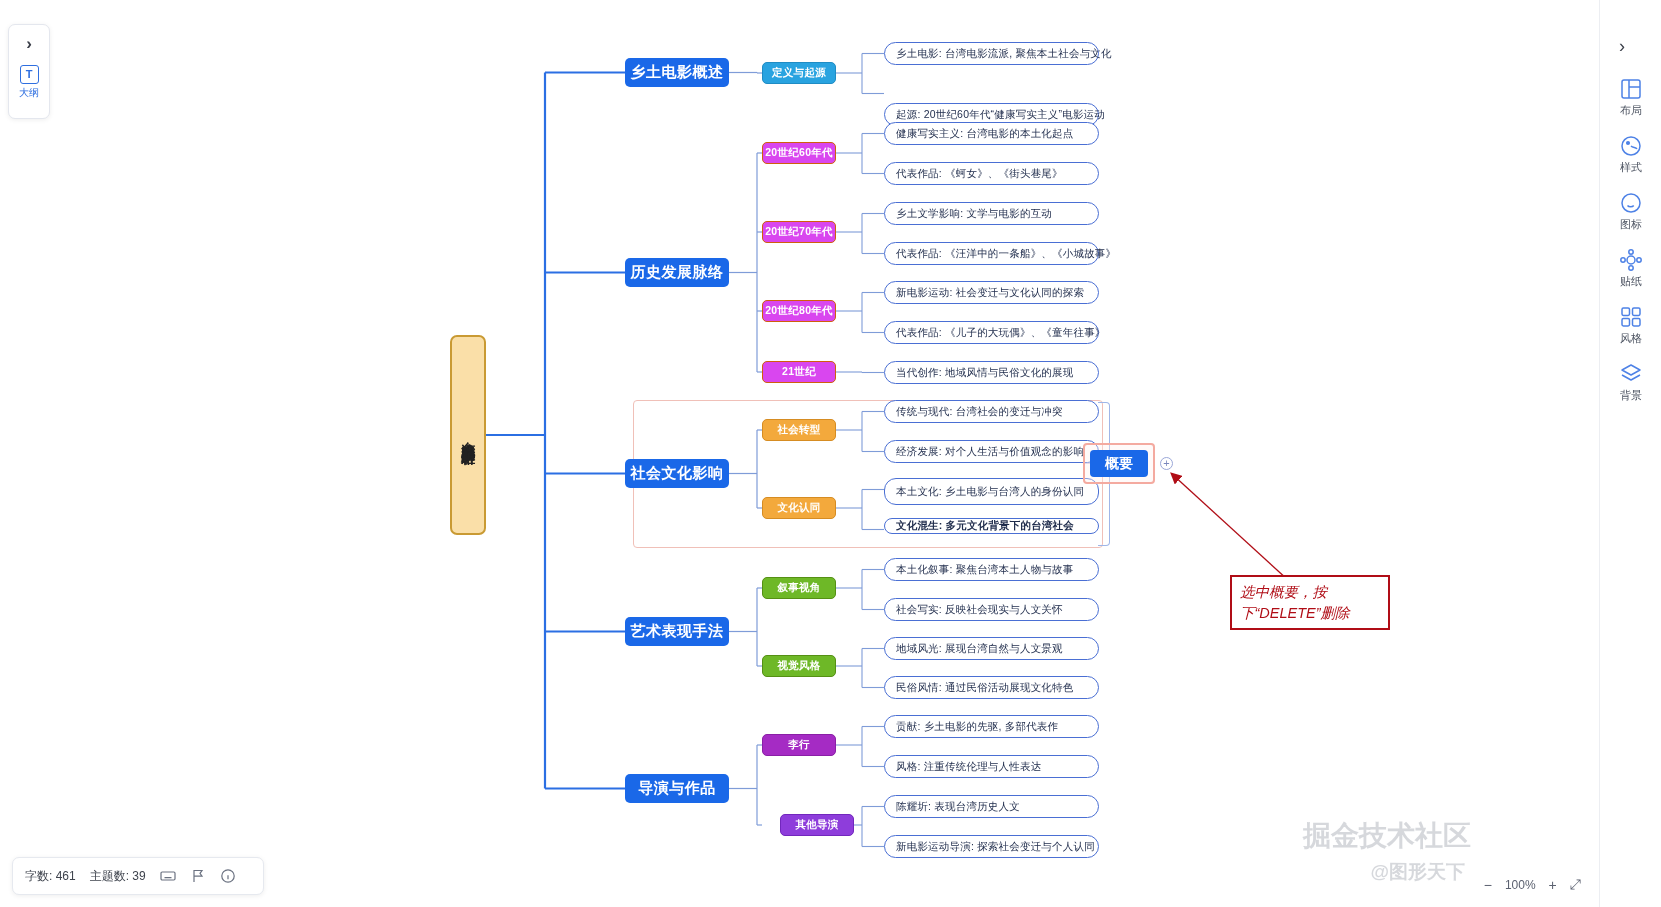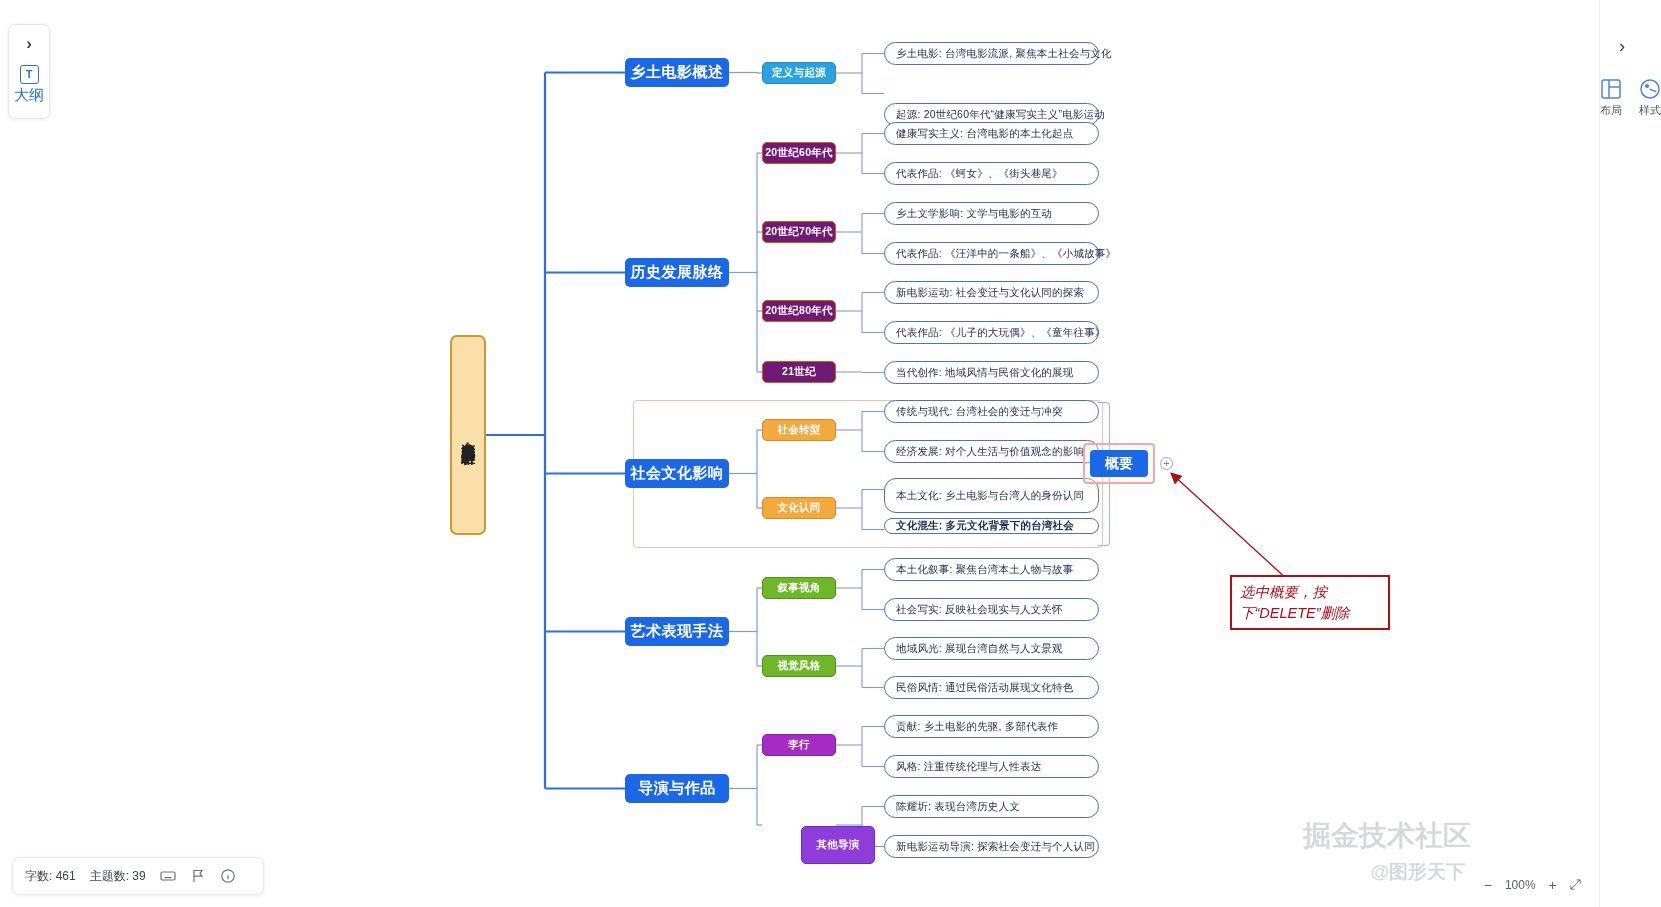--- a/index.html
+++ b/index.html
@@ -32,21 +32,21 @@
     height:29px; padding:0 13px; border-radius:5px;
     background:#1a68e8; color:#fff; font-size:15px; font-weight:700; letter-spacing:.5px;
   }
 
   
   .l2 {
     height:22px; min-width:74px; padding:0 3px; border-radius:5px;
     color:#fff; font-size:10.5px; font-weight:700; letter-spacing:.3px;
   }
   .l2.cyan   { background:#29a3e0; border:1.4px solid #1f8cc4; }
-  .l2.orange { background:#701a75; border:1.4px solid #cf5f0c; }
+  .l2.orange { background:#d946ef; border:1.4px solid #cf5f0c; }
   .l2.amber  { background:#f3a93c; border:1.4px solid #d68c22; }
   .l2.green  { background:#6eb827; border:1.4px solid #559014; }
   .l2.purple { background:#a52bc4; border:1.4px solid #8a1fa6; }
   .l2.violet { background:#8e3ddb; border:1.4px solid #7227bd; }
 
   
   .l3 {
     height:23px; padding:0 11px; border-radius:12px;
     background:#ffffff; border:1.2px solid #4a6fd4;
     color:#1d2a4a; font-size:10.5px; font-weight:400; letter-spacing:.2px;
@@ -94,30 +94,30 @@
     position:absolute; left:8px; top:24px; width:42px; height:95px;
     background:#fff; border:1px solid #e4e7ee; border-radius:7px;
     box-shadow:0 1px 5px rgba(0,0,0,.07);
     display:flex; flex-direction:column; align-items:center; padding-top:8px; gap:10px;
   }
   .chev-btn { width:22px; height:22px; display:flex; align-items:center; justify-content:center;
               color:#3b3f49; font-size:17px; font-weight:600; cursor:pointer; }
   .outline-btn { display:flex; flex-direction:column; align-items:center; gap:2px; cursor:pointer; }
   .outline-ico { width:19px; height:19px; border:1.4px solid #2f6fe0; border-radius:3px;
                  color:#2f6fe0; font-size:11px; line-height:16px; text-align:center; font-weight:700; }
-  .outline-lbl { font-size:15px; color:#2f6fe0; }
+  .outline-lbl { font-size:10px; color:#2f6fe0; }
 
   
   .right-bar {
     position:absolute; right:0; top:0; width:62px; height:907px;
     background:#fff; border-left:1px solid #eceef2;
   }
   .rb-chev { position:absolute; left:19px; top:36px; font-size:18px; color:#3b3f49; cursor:pointer; }
   .rb-list { position:absolute; left:0; top:78px; width:62px;
-             display:flex; flex-direction:row; align-items:flex-start; gap:17px; }
+             display:flex; flex-direction:column; align-items:flex-start; gap:17px; }
   .rb-item { display:flex; flex-direction:column; align-items:center; gap:3px; cursor:pointer; width:62px; }
   .rb-ico { width:22px; height:22px; color:#4e82e6; }
   .rb-lbl { font-size:11px; color:#4b5260; }
 
   
   .status-bar {
     position:absolute; left:12px; bottom:12px; height:38px; width:252px;
     background:#fff; border:1px solid #e6e9ef; border-radius:7px;
     box-shadow:0 1px 5px rgba(0,0,0,.07);
     display:flex; align-items:center; padding:0 12px; gap:14px;
@@ -233,33 +233,33 @@
         <div class="node l2 cyan" style="left: 762px; top: 62px; width: 74px; height: 22px;">定义与起源</div>
         <div class="node l2 orange" style="left: 762px; top: 142px; width: 74px; height: 22px;">20世纪60年代</div>
         <div class="node l2 orange" style="left: 762px; top: 221px; width: 74px; height: 22px;">20世纪70年代</div>
         <div class="node l2 orange" style="left: 762px; top: 300px; width: 74px; height: 22px;">20世纪80年代</div>
         <div class="node l2 orange" style="left: 762px; top: 361px; width: 74px; height: 22px;">21世纪</div>
         <div class="node l2 amber" style="left: 762px; top: 419px; width: 74px; height: 22px;">社会转型</div>
         <div class="node l2 amber" style="left: 762px; top: 497px; width: 74px; height: 22px;">文化认同</div>
         <div class="node l2 green" style="left: 762px; top: 577px; width: 74px; height: 22px;">叙事视角</div>
         <div class="node l2 green" style="left: 762px; top: 655px; width: 74px; height: 22px;">视觉风格</div>
         <div class="node l2 purple" style="left: 762px; top: 734px; width: 74px; height: 22px;">李行</div>
-        <div class="node l2 violet" style="left: 801px; top: 814px; width: 74px; height: 38px; margin-top: 12px;">其他导演</div>
+        <div class="node l2 violet" style="left: 780px; top: 814px; width: 74px; height: 22px;">其他导演</div>
         <div class="node l3" style="left: 884px; top: 42px; width: 215px; height: 23px;">乡土电影: 台湾电影流派, 聚焦本土社会与文化</div>
         <div class="node l3" style="left: 884px; top: 82px; width: 215px; height: 23px; margin-top: 21px;">起源: 20世纪60年代“健康写实主义”电影运动</div>
         <div class="node l3" style="left: 884px; top: 122px; width: 215px; height: 23px;">健康写实主义: 台湾电影的本土化起点</div>
         <div class="node l3" style="left: 884px; top: 162px; width: 215px; height: 23px;">代表作品: 《蚵女》、《街头巷尾》</div>
         <div class="node l3" style="left: 884px; top: 202px; width: 215px; height: 23px;">乡土文学影响: 文学与电影的互动</div>
         <div class="node l3" style="left: 884px; top: 242px; width: 215px; height: 23px;">代表作品: 《汪洋中的一条船》、《小城故事》</div>
         <div class="node l3" style="left: 884px; top: 281px; width: 215px; height: 23px;">新电影运动: 社会变迁与文化认同的探索</div>
         <div class="node l3" style="left: 884px; top: 321px; width: 215px; height: 23px;">代表作品: 《儿子的大玩偶》、《童年往事》</div>
         <div class="node l3" style="left: 884px; top: 361px; width: 215px; height: 23px;">当代创作: 地域风情与民俗文化的展现</div>
         <div class="node l3" style="left: 884px; top: 400px; width: 215px; height: 23px;">传统与现代: 台湾社会的变迁与冲突</div>
         <div class="node l3" style="left: 884px; top: 440px; width: 215px; height: 23px;">经济发展: 对个人生活与价值观念的影响</div>
-        <div class="node l3" style="left: 884px; top: 478px; width: 215px; height: 35px;">本土文化: 乡土电影与台湾人的身份认同</div>
+        <div class="node l3" style="left: 884px; top: 478px; width: 215px; height: 27px;">本土文化: 乡土电影与台湾人的身份认同</div>
         <div class="node l3" style="left: 884px; top: 518px; width: 215px; height: 16px; font-weight: bold;">文化混生: 多元文化背景下的台湾社会</div>
         <div class="node l3" style="left: 884px; top: 558px; width: 215px; height: 23px;">本土化叙事: 聚焦台湾本土人物与故事</div>
         <div class="node l3" style="left: 884px; top: 598px; width: 215px; height: 23px;">社会写实: 反映社会现实与人文关怀</div>
         <div class="node l3" style="left: 884px; top: 637px; width: 215px; height: 23px;">地域风光: 展现台湾自然与人文景观</div>
         <div class="node l3" style="left: 884px; top: 676px; width: 215px; height: 23px;">民俗风情: 通过民俗活动展现文化特色</div>
         <div class="node l3" style="left: 884px; top: 715px; width: 215px; height: 23px;">贡献: 乡土电影的先驱, 多部代表作</div>
         <div class="node l3" style="left: 884px; top: 755px; width: 215px; height: 23px;">风格: 注重传统伦理与人性表达</div>
         <div class="node l3" style="left: 884px; top: 795px; width: 215px; height: 23px;">陈耀圻: 表现台湾历史人文</div>
         <div class="node l3" style="left: 884px; top: 835px; width: 215px; height: 23px;">新电影运动导演: 探索社会变迁与个人认同</div>
       </div>

